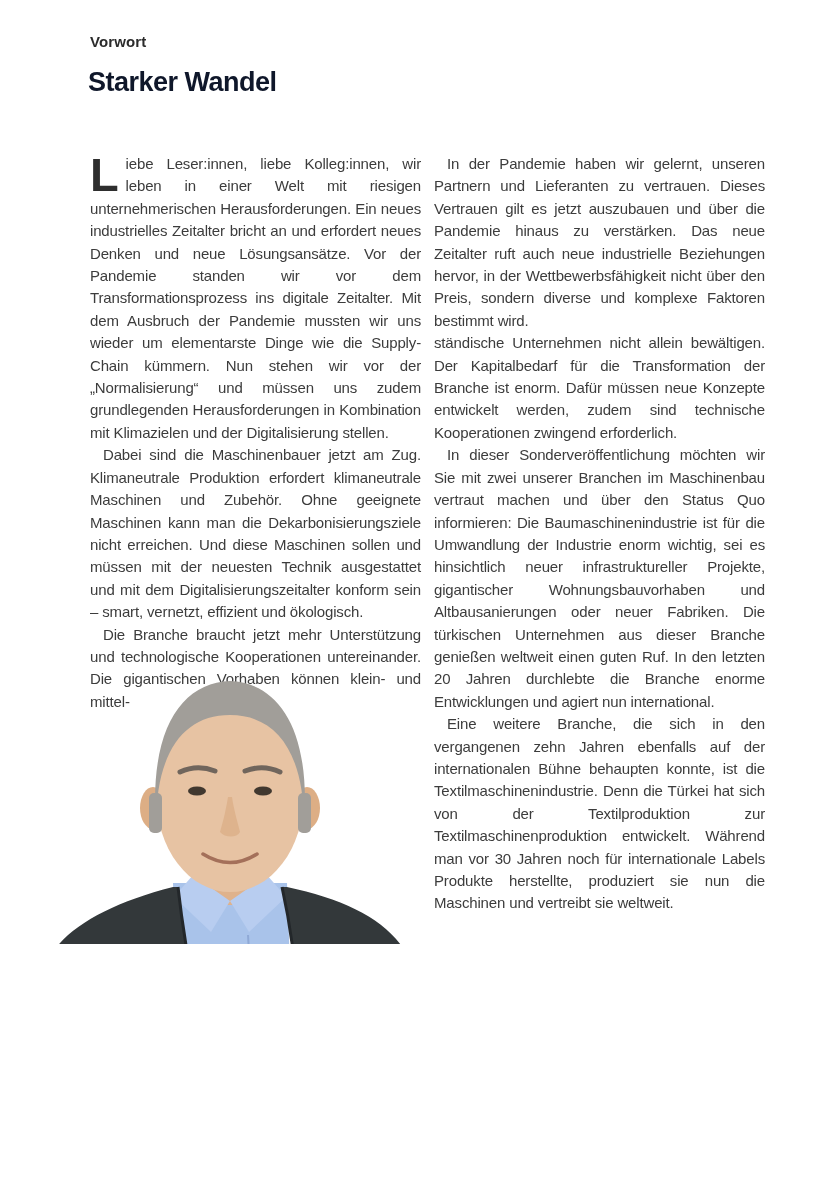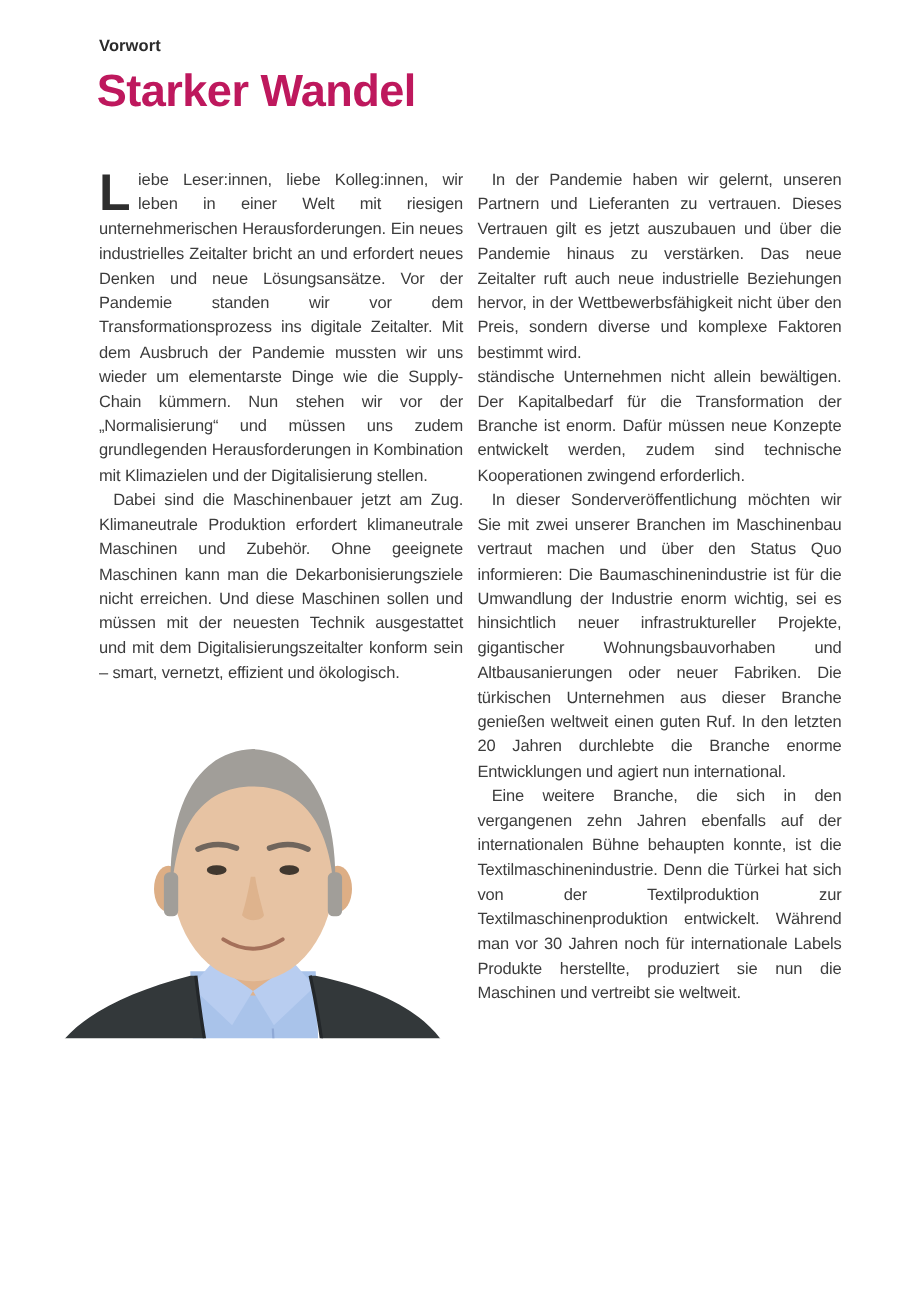--- a/index.html
+++ b/index.html
@@ -10,22 +10,22 @@
     font-family:"Liberation Sans","DejaVu Sans",sans-serif;
     color:#3c3c3c;
     overflow:hidden;
   }
   .content{padding:33px 0 0 90px;width:675px;}
   .kicker{
     font-size:15px;font-weight:700;color:#2b2b2b;letter-spacing:.1px;
   }
   .title{
     margin:9px 0 0 -2px;
-    font-size:41px;line-height:46px;font-weight:700;
-    color:#be185d;letter-spacing:-.5px;
+    font-size:27px;line-height:46px;font-weight:700;
+    color:#0f172a;letter-spacing:-.5px;
   }
   .columns{
     display:flex;gap:13px;margin-top:48px;
   }
   .col{flex:1 1 0;min-width:0;}
   .para{
     margin:0;
     font-size:15px;line-height:22.4px;
     text-align:justify;letter-spacing:-.15px;
     color:#3c3c3c;
@@ -59,20 +59,21 @@
   <div class="content">
     <header>
       <div class="kicker">Vorwort</div>
       <h1 class="title">Starker Wandel</h1>
     </header>
 
     <div class="columns">
       <div class="col">
         <p class="para"><span class="dropcap">L</span><span>iebe Leser:innen, liebe Kolleg:innen, wir leben in einer Welt mit riesigen unternehmerischen Herausforderungen. Ein neues industrielles Zeitalter bricht an und erfordert neues Denken und neue Lösungsansätze. Vor der Pandemie standen wir vor dem Transformationsprozess ins digitale Zeitalter. Mit dem Ausbruch der Pandemie mussten wir uns wieder um elementarste Dinge wie die Supply-Chain kümmern. Nun stehen wir vor der „Normalisierung“ und müssen uns zudem grundlegenden Herausforderungen in Kombination mit Klimazielen und der Digitalisierung stellen.</span></p>
         <p class="para indent">Dabei sind die Maschinenbauer jetzt am Zug. Klimaneutrale Produktion erfordert klimaneutrale Maschinen und Zubehör. Ohne geeignete Maschinen kann man die Dekarbonisierungsziele nicht erreichen. Und diese Maschinen sollen und müssen mit der neuesten Technik ausgestattet und mit dem Digitalisierungszeitalter konform sein – smart, vernetzt, effizient und ökologisch.</p>
+        <p class="para indent">Die Branche braucht jetzt mehr Unterstützung und technologische Kooperationen untereinander. Die gigantischen Vorhaben können klein- und mittel-</p>
       </div>
 
       <div class="col">
         <p class="para indent">In der Pandemie haben wir gelernt, unseren Partnern und Lieferanten zu vertrauen. Dieses Vertrauen gilt es jetzt auszubauen und über die Pandemie hinaus zu verstärken. Das neue Zeitalter ruft auch neue industrielle Beziehungen hervor, in der Wettbewerbsfähigkeit nicht über den Preis, sondern diverse und komplexe Faktoren bestimmt wird.</p>
         <p class="para">ständische Unternehmen nicht allein bewältigen. Der Kapitalbedarf für die Transformation der Branche ist enorm. Dafür müssen neue Konzepte entwickelt werden, zudem sind technische Kooperationen zwingend erforderlich.</p>
         <p class="para indent">In dieser Sonderveröffentlichung möchten wir Sie mit zwei unserer Branchen im Maschinenbau vertraut machen und über den Status Quo informieren: Die Baumaschinenindustrie ist für die Umwandlung der Industrie enorm wichtig, sei es hinsichtlich neuer infrastruktureller Projekte, gigantischer Wohnungsbauvorhaben und Altbausanierungen oder neuer Fabriken. Die türkischen Unternehmen aus dieser Branche genießen weltweit einen guten Ruf. In den letzten 20 Jahren durchlebte die Branche enorme Entwicklungen und agiert nun international.</p>
         <p class="para indent">Eine weitere Branche, die sich in den vergangenen zehn Jahren ebenfalls auf der internationalen Bühne behaupten konnte, ist die Textilmaschinenindustrie. Denn die Türkei hat sich von der Textilproduktion zur Textilmaschinenproduktion entwickelt. Während man vor 30 Jahren noch für internationale Labels Produkte herstellte, produziert sie nun die Maschinen und vertreibt sie weltweit.</p>
 
         <div class="closing">
           <p class="wish">Ich wünsche Ihnen viel Spaß beim Lesen,</p>

